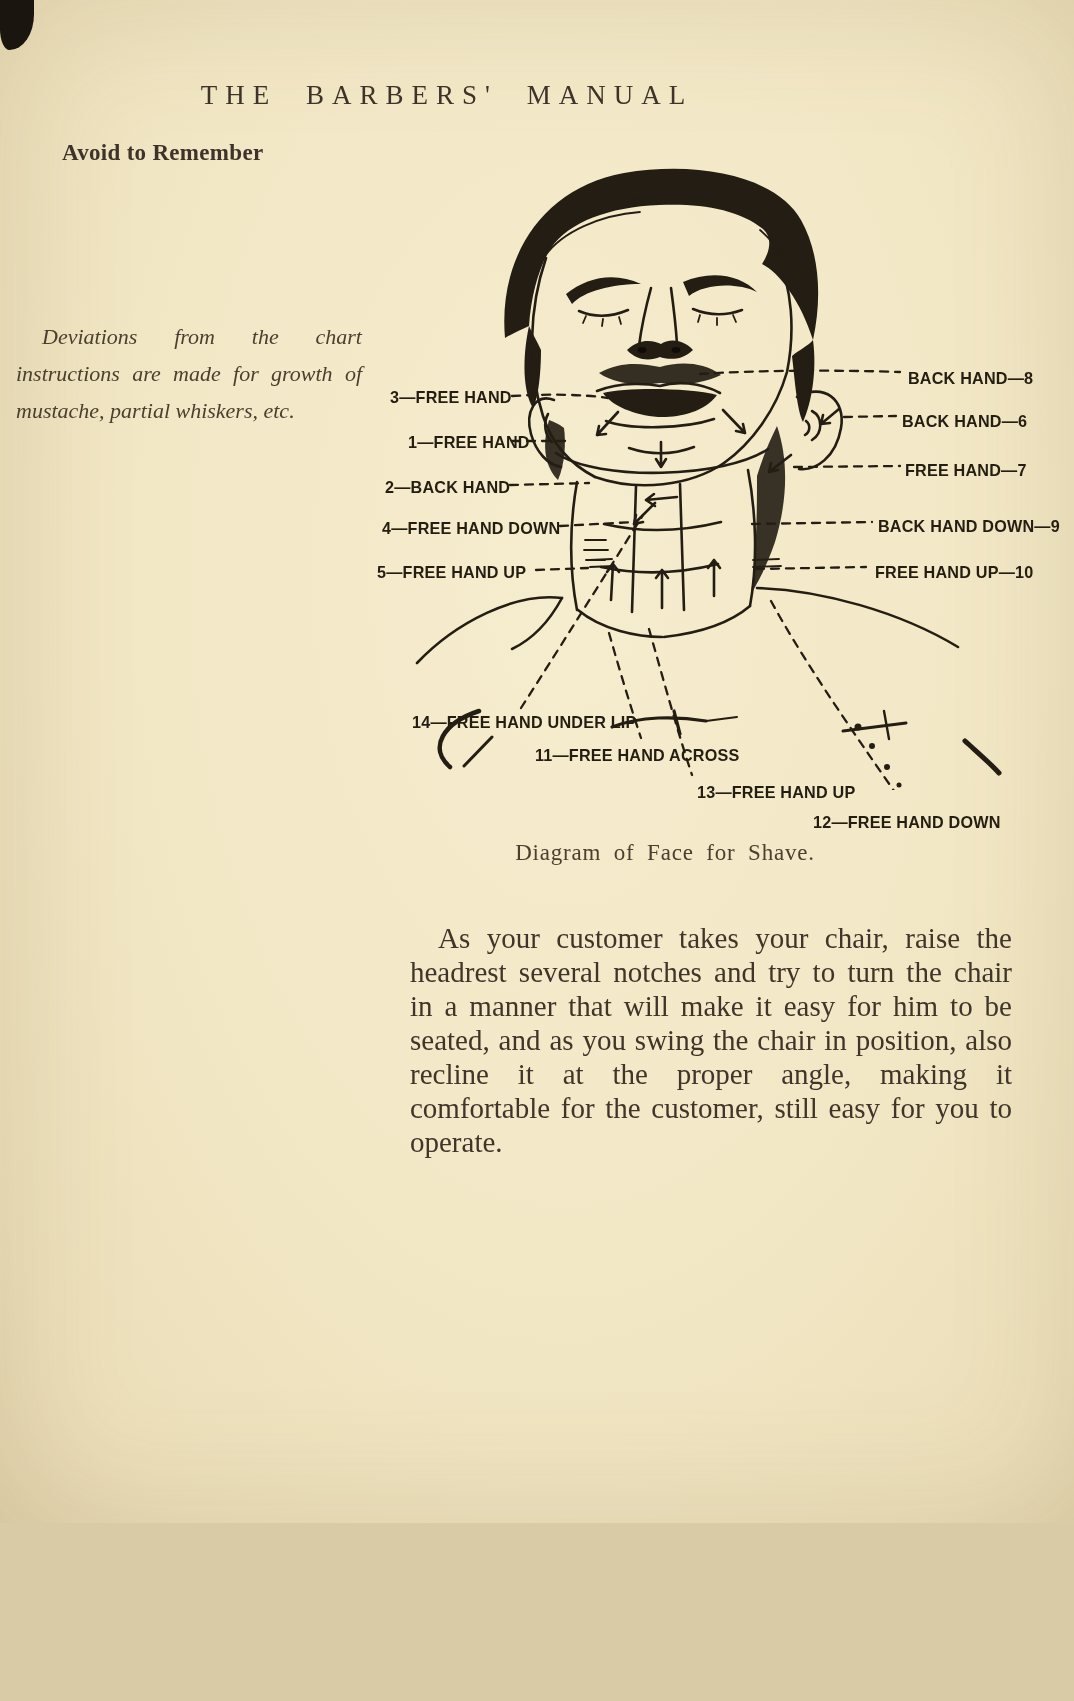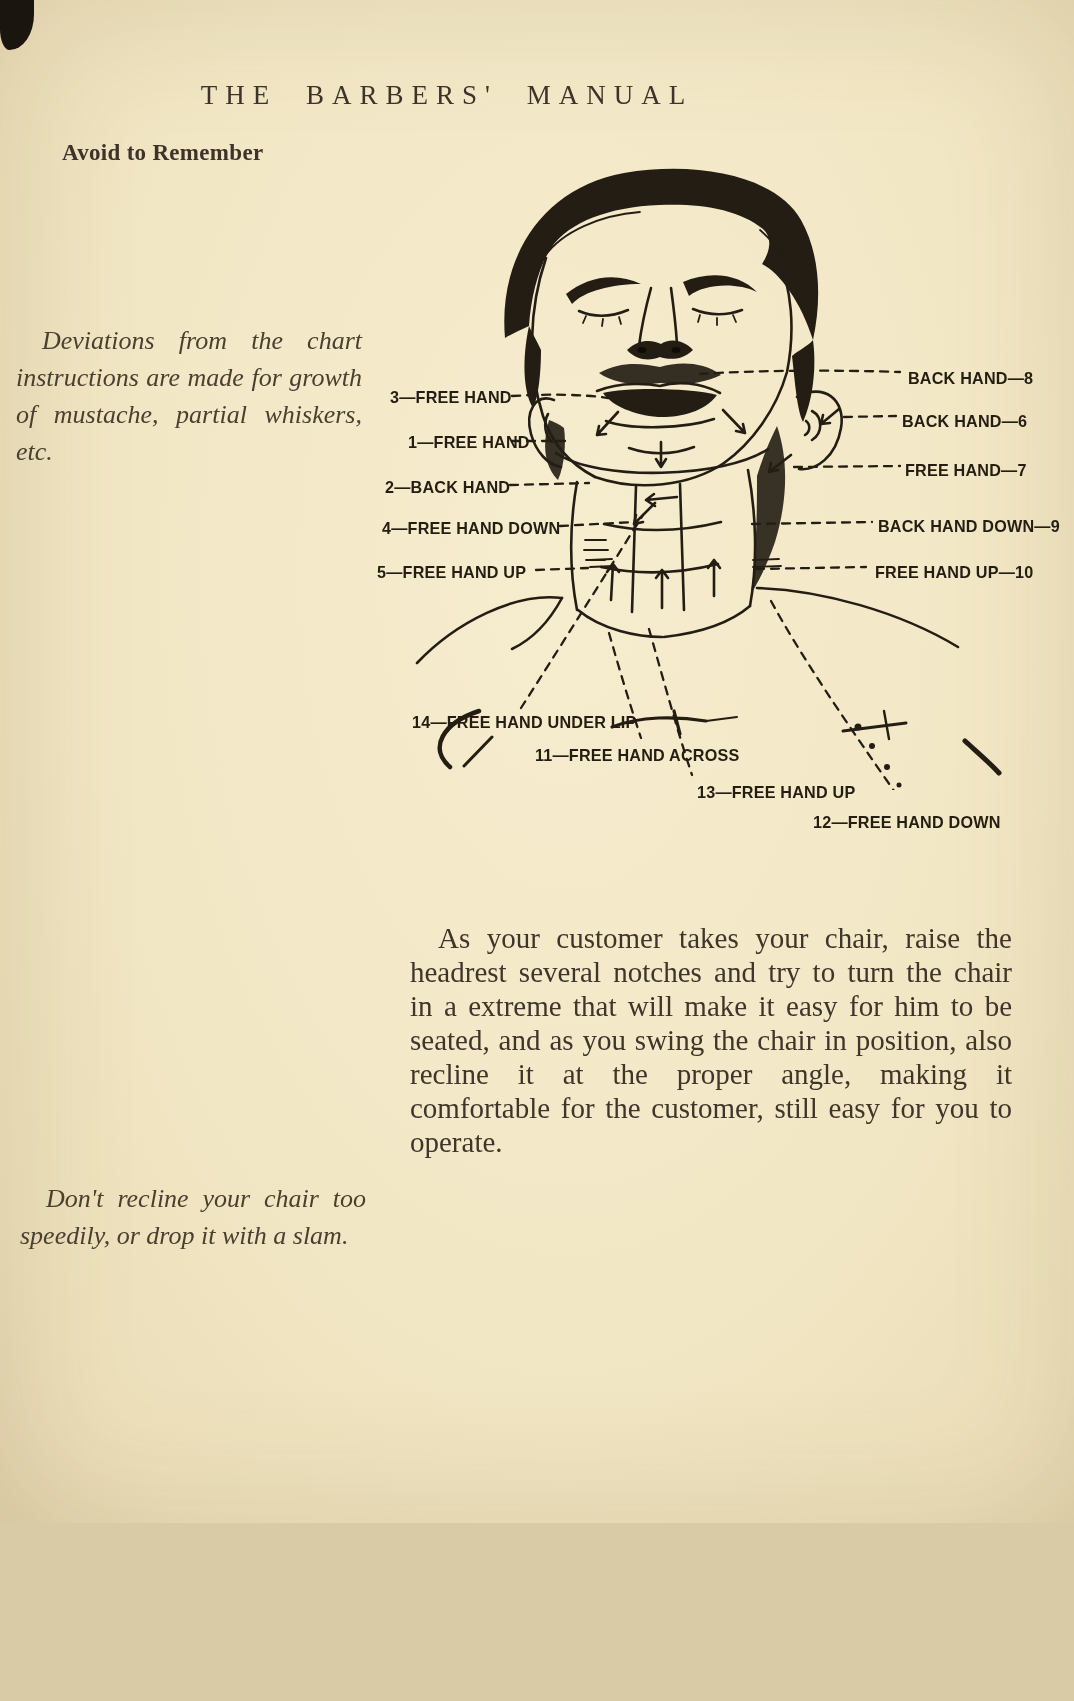--- a/index.html
+++ b/index.html
@@ -28,21 +28,21 @@
     position:absolute;left:187px;top:80px;width:520px;
     text-align:center;font-size:27px;font-weight:400;
     letter-spacing:8px;word-spacing:14px;color:#3d332a;white-space:nowrap;
   }
   .section-heading{
     position:absolute;left:62px;top:140px;
     font-size:23px;font-weight:700;color:#3d332a;letter-spacing:.3px;
   }
   
   .margin-note{
-    position:absolute;font-style:italic;font-size:26px;line-height:37px;
+    position:absolute;font-style:italic;font-size:22px;line-height:37px;
     text-align:justify;color:#4a4030;
   }
   .note1{left:16px;top:296px;width:346px;text-indent:26px;}
   .note2{left:20px;top:1154px;width:346px;text-indent:26px;}
   
   .diagram{position:absolute;left:0;top:160px;width:1074px;height:630px;}
   .diagram svg{position:absolute;left:0;top:0;}
   .dlabel{
     position:absolute;white-space:nowrap;
     font-family:"Liberation Sans", sans-serif;font-weight:700;
@@ -196,26 +196,26 @@
     <span class="dlabel" style="left:905px;top:300px;">FREE HAND—7</span>
     <span class="dlabel" style="left:878px;top:356px;">BACK HAND DOWN—9</span>
     <span class="dlabel" style="left:875px;top:402px;">FREE HAND UP—10</span>
 
     <span class="dlabel" style="left:412px;top:552px;">14—FREE HAND UNDER LIP</span>
     <span class="dlabel" style="left:535px;top:585px;">11—FREE HAND ACROSS</span>
     <span class="dlabel" style="left:697px;top:622px;">13—FREE HAND UP</span>
     <span class="dlabel" style="left:813px;top:652px;">12—FREE HAND DOWN</span>
   </div>
 
+  <div class="caption">Diagram of Face for Shave.</div>
 
   <div class="bodycol">
-    <p>As your customer takes your chair, raise the headrest several notches and try to turn the chair in a extreme that will make it easy for him to be seated, and as you swing the chair in position, also recline it at the proper angle, making it comfortable for the customer, still easy for you to operate.</p>
+    <p>As your customer takes your chair, raise the headrest several notches and try to turn the chair in a manner that will make it easy for him to be seated, and as you swing the chair in position, also recline it at the proper angle, making it comfortable for the customer, still easy for you to operate.</p>
   </div>
 
-  <p class="margin-note note2">Don't recline your chair too speedily, or drop it with a slam.</p>
 
   <span class="page-number">Page forty-two</span>
 
   <svg class="pencil" width="140" height="50" viewBox="0 0 140 50">
     <g stroke="#9a8f77" stroke-width="2.5" opacity=".6" fill="none" stroke-linecap="round">
       <path d="M8,18 L36,18"></path>
       <path d="M30,18 L30,40"></path>
       <path d="M68,15 L68,40 M68,15 L88,15"></path>
       <path d="M100,12 L122,12"></path>
     </g>

